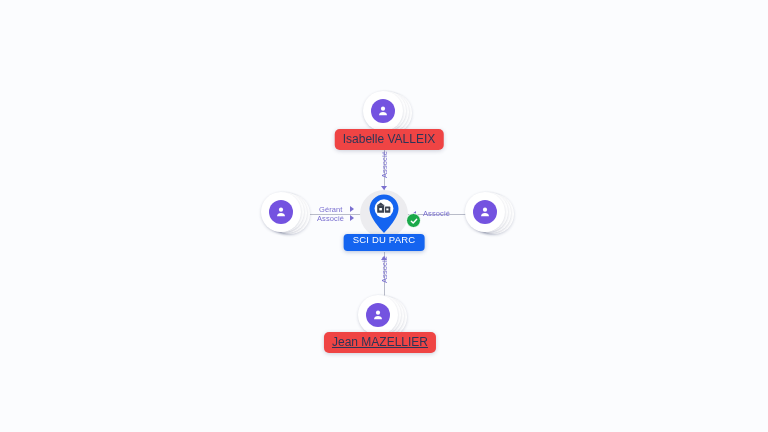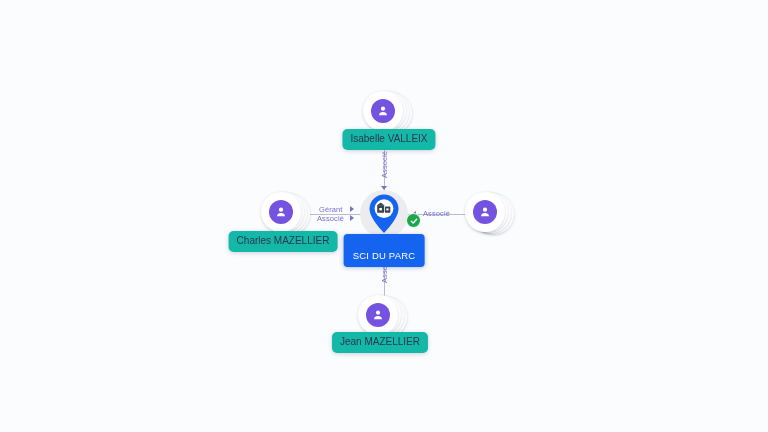--- a/index.html
+++ b/index.html
@@ -87,23 +87,23 @@
     background: #7453e0;
     display: flex;
     align-items: center;
     justify-content: center;
   }
   .avatar-disc svg { display:block; }
 
   .name-chip {
     position: absolute;
     transform: translateX(-50%);
-    background: #14b8a6;
+    background: #ef4444;
     color: #2d3557;
-    font-size: 10px;
+    font-size: 12px;
     line-height: 12px;
     padding: 4px 8px 5px;
     border-radius: 5px;
     white-space: nowrap;
     box-shadow: 0 1px 4px rgba(40,50,90,.22);
   }
 
   
   .company-node {
     position: absolute;
@@ -135,21 +135,21 @@
   }
   .company-chip {
     position: absolute;
     transform: translateX(-50%);
     background: #1464f0;
     color: #ffffff;
     font-size: 9.5px;
     line-height: 12px;
     font-weight: 500;
     letter-spacing: .2px;
-    padding: 16px 9px 5px;
+    padding: 0 9px 5px;
     border-radius: 4px;
     white-space: nowrap;
     box-shadow: 0 1px 4px rgba(20,60,140,.30);
   }
 </style>
 </head>
 <body>
 
 <div id="graph-canvas">
 
@@ -194,21 +194,20 @@
       <div class="layer l1"></div>
       <div class="layer l0"></div>
       <div class="avatar-disc">
         <svg width="14" height="14" viewBox="0 0 24 24" fill="#ffffff">
           <circle cx="12" cy="8" r="3.6"></circle>
           <path d="M5.2 19.4c0-3.6 3.1-5.6 6.8-5.6s6.8 2 6.8 5.6z"></path>
         </svg>
       </div>
     </div>
   </div>
-  <div class="name-chip" style="left:283px; top:231px;">Charles MAZELLIER</div>
 
   <div class="node" style="left:487px; top:214px;">
     <div class="stack">
       <div class="layer l3"></div>
       <div class="layer l2"></div>
       <div class="layer l1"></div>
       <div class="layer l0"></div>
       <div class="avatar-disc">
         <svg width="14" height="14" viewBox="0 0 24 24" fill="#ffffff">
           <circle cx="12" cy="8" r="3.6"></circle>
@@ -225,21 +224,21 @@
       <div class="layer l1"></div>
       <div class="layer l0"></div>
       <div class="avatar-disc">
         <svg width="14" height="14" viewBox="0 0 24 24" fill="#ffffff">
           <circle cx="12" cy="8" r="3.6"></circle>
           <path d="M5.2 19.4c0-3.6 3.1-5.6 6.8-5.6s6.8 2 6.8 5.6z"></path>
         </svg>
       </div>
     </div>
   </div>
-  <div class="name-chip" style="left:380px; top:332px;">Jean MAZELLIER</div>
+  <div class="name-chip" style="left:380px; top:332px;text-decoration:underline;">Jean MAZELLIER</div>
 
   <div class="company-node" style="left:384px; top:214px;">
     <div class="company-halo"></div>
     <div class="pin-wrap">
       <svg width="36" height="44" viewBox="0 0 36 44">
         <path d="M18 2.5c-8.0 0-14.5 6.4-14.5 14.3 0 10.0 14.5 24.2 14.5 24.2s14.5-14.2 14.5-24.2C32.5 8.9 26.0 2.5 18 2.5z" fill="#1464f0"></path>
         <circle cx="18" cy="16.6" r="9.4" fill="#ffffff"></circle>
         <g fill="#3a4250">
           <rect x="11.2" y="12.2" width="7.0" height="8.6" rx="0.6"></rect>
           <rect x="19.0" y="14.6" width="5.3" height="6.2" rx="0.6"></rect>

